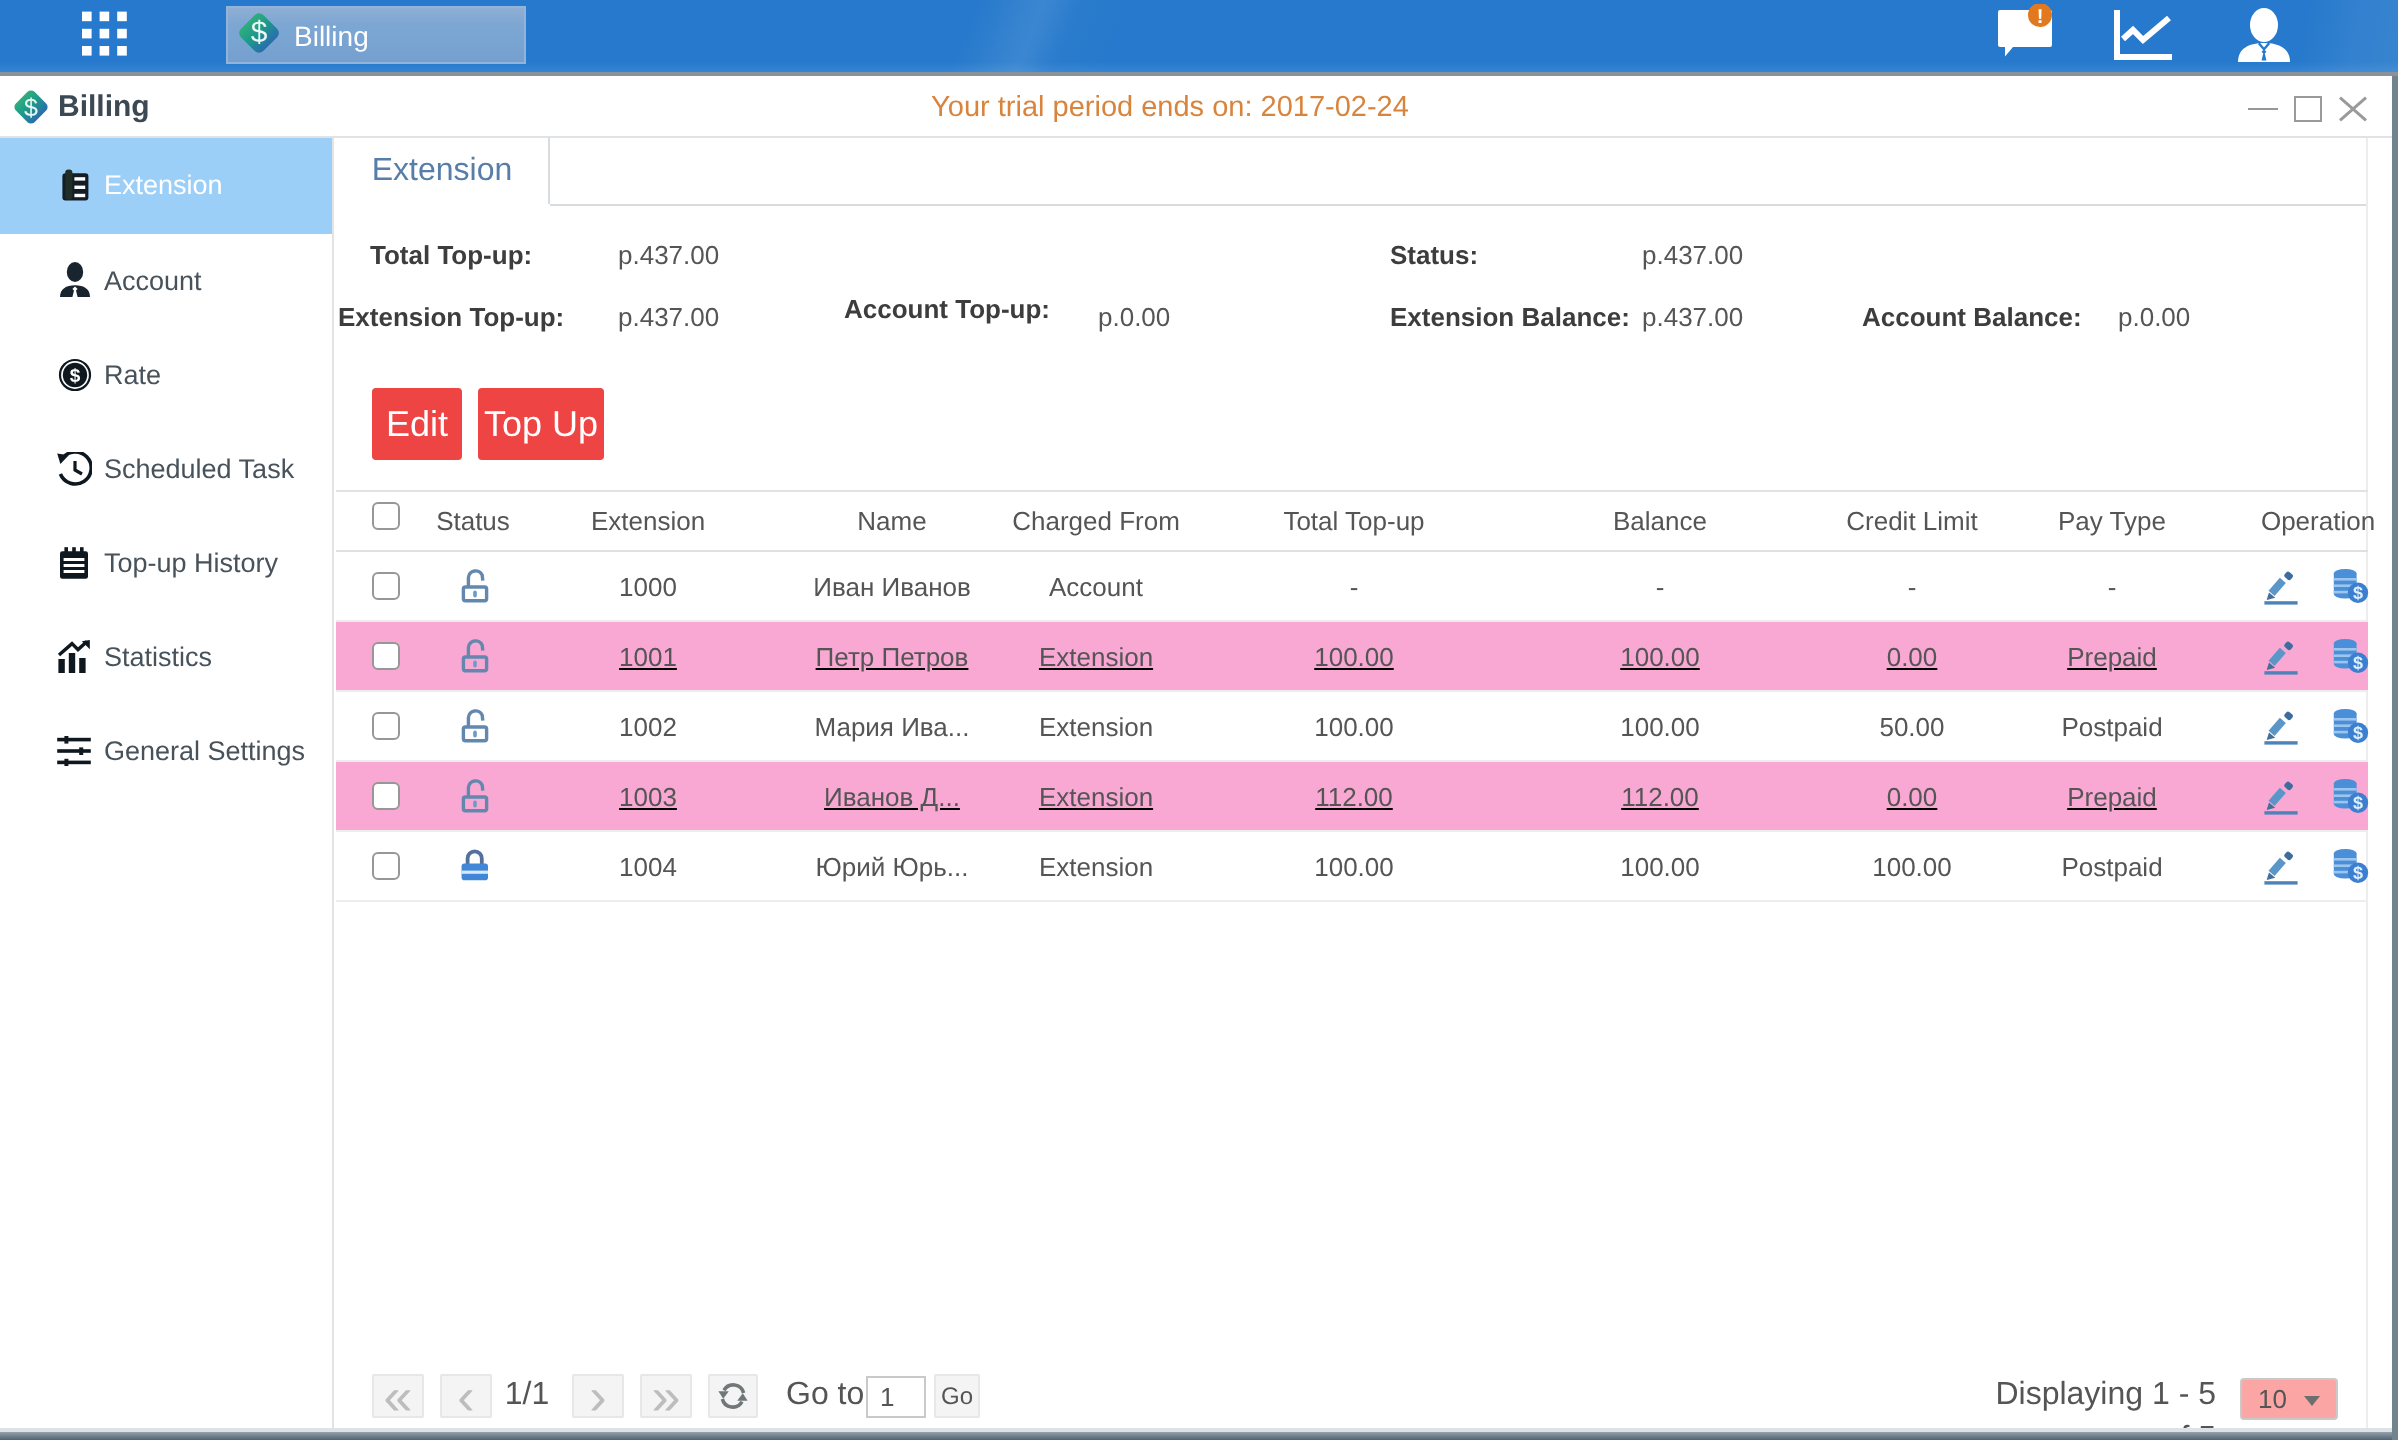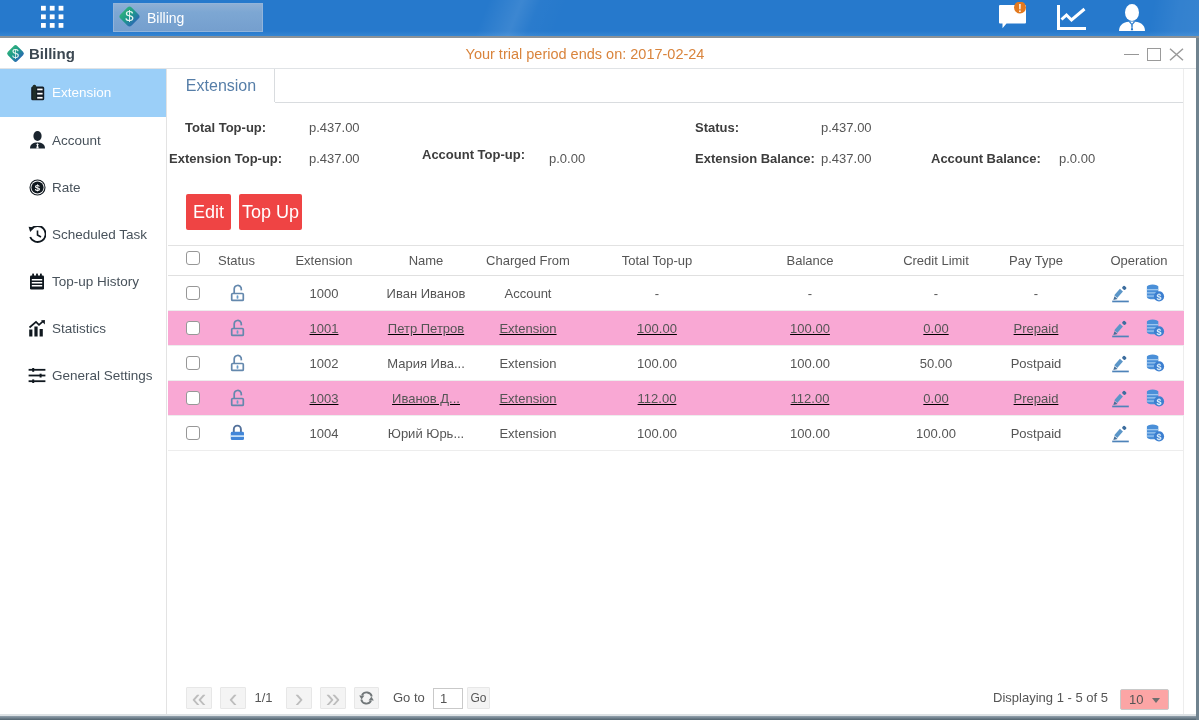--- a/index.html
+++ b/index.html
@@ -38,32 +38,32 @@
 .lbl{font-size:13px;font-weight:bold;color:#3d3d3d;line-height:15px;}
 .val{font-size:13px;color:#555;line-height:15px;}
 
 .btn{position:absolute;background:#ef4444;color:#fff;font-size:18px;border-radius:2px;
   display:flex;align-items:center;justify-content:center;height:36px;}
 
 #table{left:168px;top:245px;width:1016px;}
 .trow{display:flex;align-items:center;height:35px;border-bottom:1px solid #ededed;box-sizing:border-box;}
 #thead{display:flex;align-items:center;height:31px;border-top:1px solid #e2e2e2;
   border-bottom:1px solid #e0e0e0;box-sizing:border-box;}
-.c0{width:41px;}.c1{width:55px;}.c2{width:120px;}.c3{width:84px;}.c4{width:120px;}
+.c0{width:41px;}.c1{width:55px;}.c2{width:120px;}.c3{width:84px;margin-left:20px;}.c4{width:120px;}
 .c5{width:138px;}.c6{width:168px;}.c7{width:84px;}.c8{width:116px;}.c9{width:90px;}
 .cell{text-align:center;font-size:13px;color:#555;flex:none;}
 .stripe{background:#f9a8d4;text-decoration:underline;}
 .cbx{width:12px;height:12px;border:1px solid #979797;border-radius:3px;background:#fff;margin-left:18px;}
 .icns{display:flex;align-items:center;justify-content:center;}
 
 .pbtn{position:absolute;top:687px;width:26px;height:22px;background:#f4f4f4;
   border:1px solid #e7e7e7;box-sizing:border-box;border-radius:1px;
   display:flex;align-items:center;justify-content:center;
   color:#bdbdbd;font-size:26px;font-weight:400;}
-.ptxt{position:absolute;top:687px;line-height:22px;font-size:13px;color:#555;}
+.ptxt{position:absolute;top:687px;line-height:22px;font-size:16px;color:#555;}
 #goin{left:433px;top:688px;width:22px;height:19px;border:1px solid #c9c9c9;background:#fff;
   font-size:13px;color:#555;line-height:19px;padding-left:6px;box-sizing:content-box;}
 #dd{left:1120px;top:689px;width:49px;height:21px;border:1px solid #c9c9c9;background:#fca5a5;
   box-sizing:border-box;border-radius:2px;}
 #dd span{position:absolute;left:8px;top:2px;font-size:13px;color:#555;}
 #ddcaret{position:absolute;left:31px;top:8px;width:0;height:0;
   border-left:4.5px solid transparent;border-right:4.5px solid transparent;border-top:5.5px solid #6e6e6e;}
 
 #bedge1{left:0;top:714px;width:1199px;height:2px;background:#dde2e5;}
 #bedge2{left:0;top:716px;width:1199px;height:4px;background:linear-gradient(180deg,#93a1ad,#51636f);}

